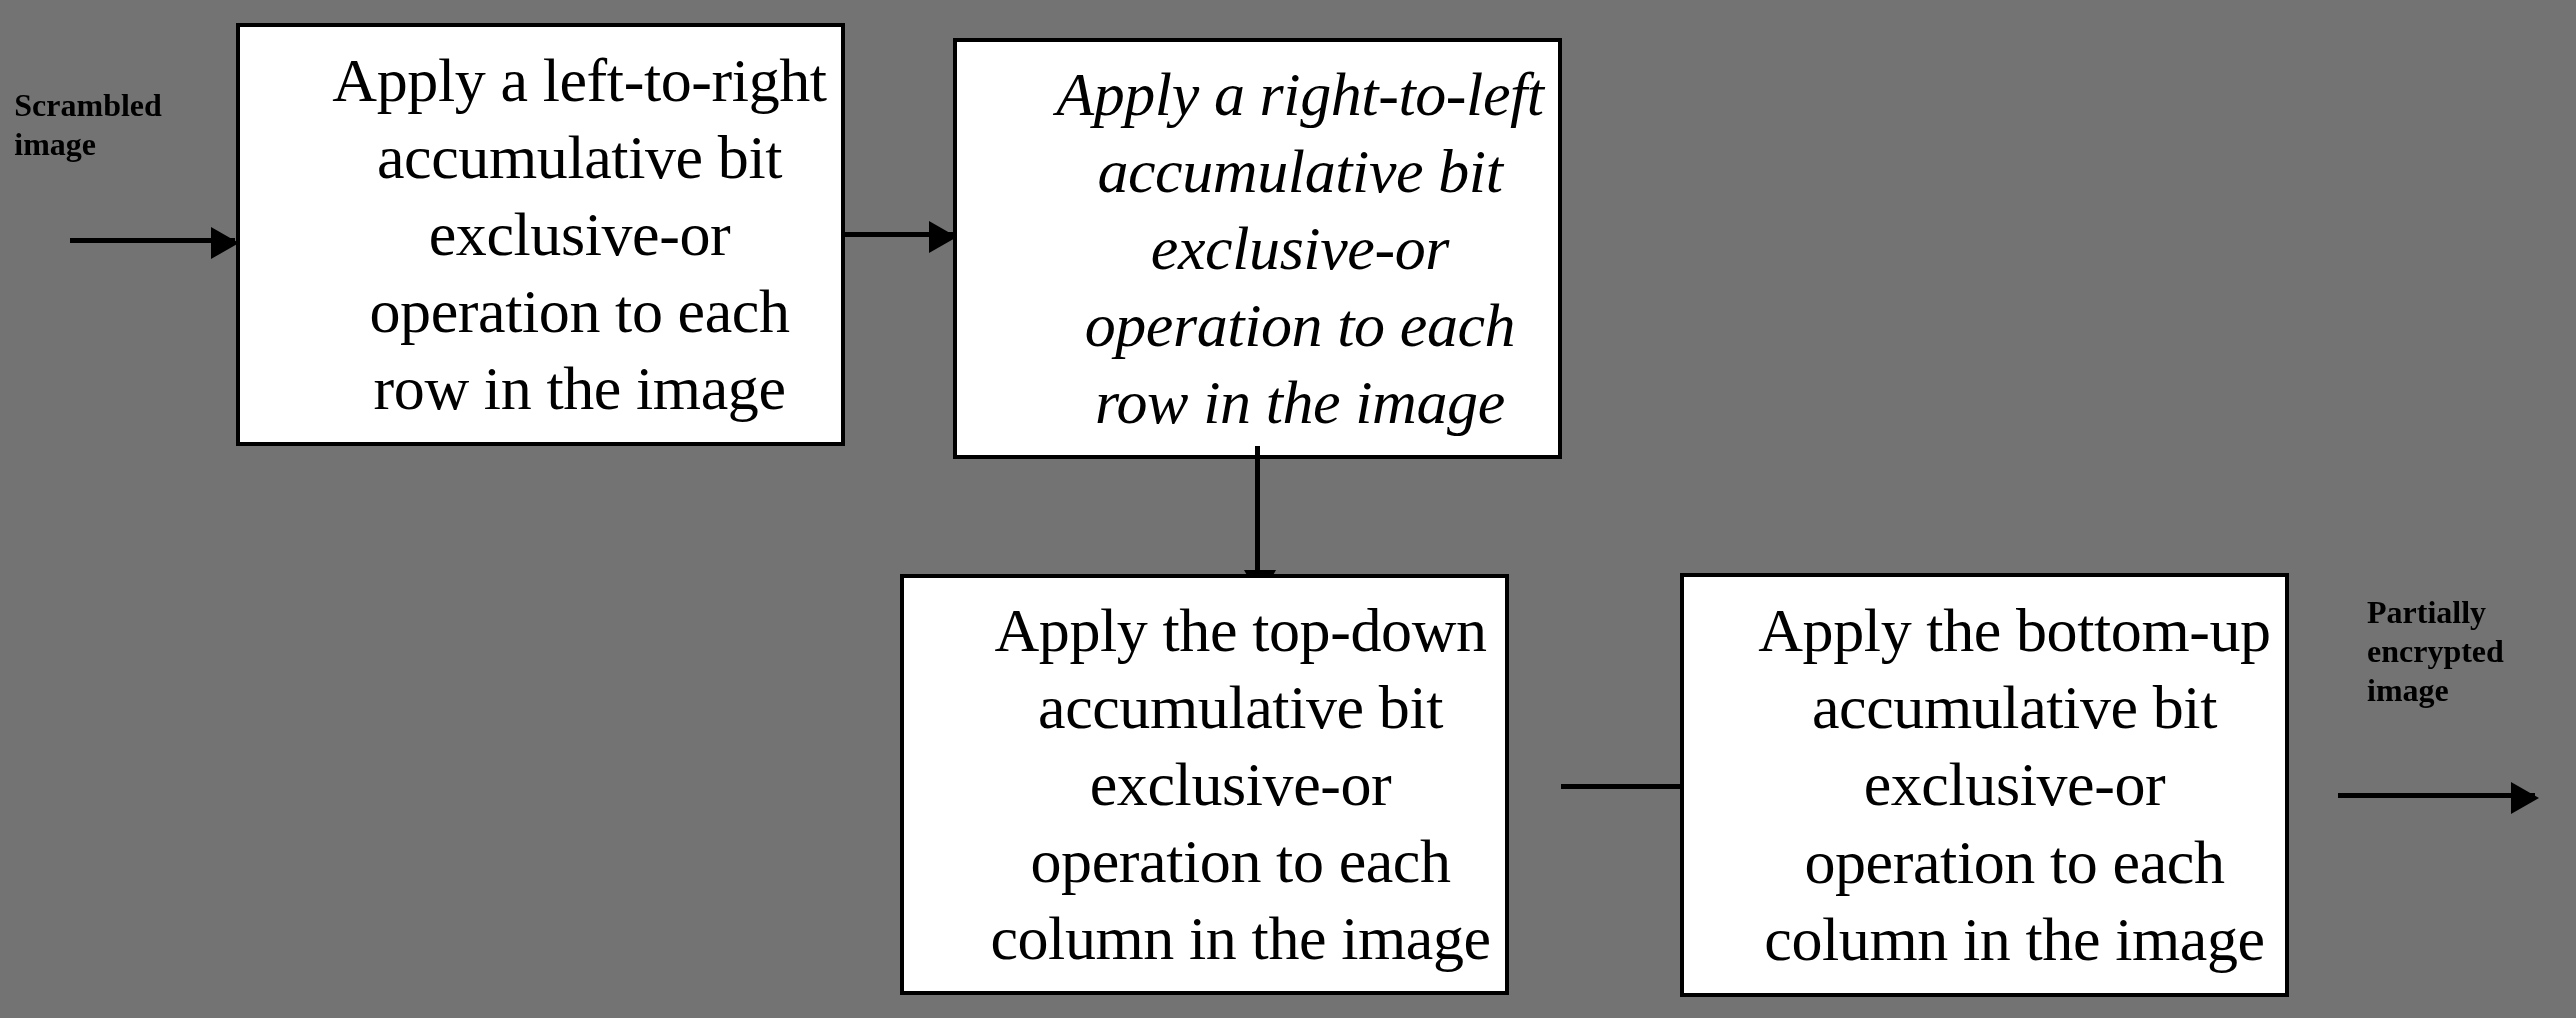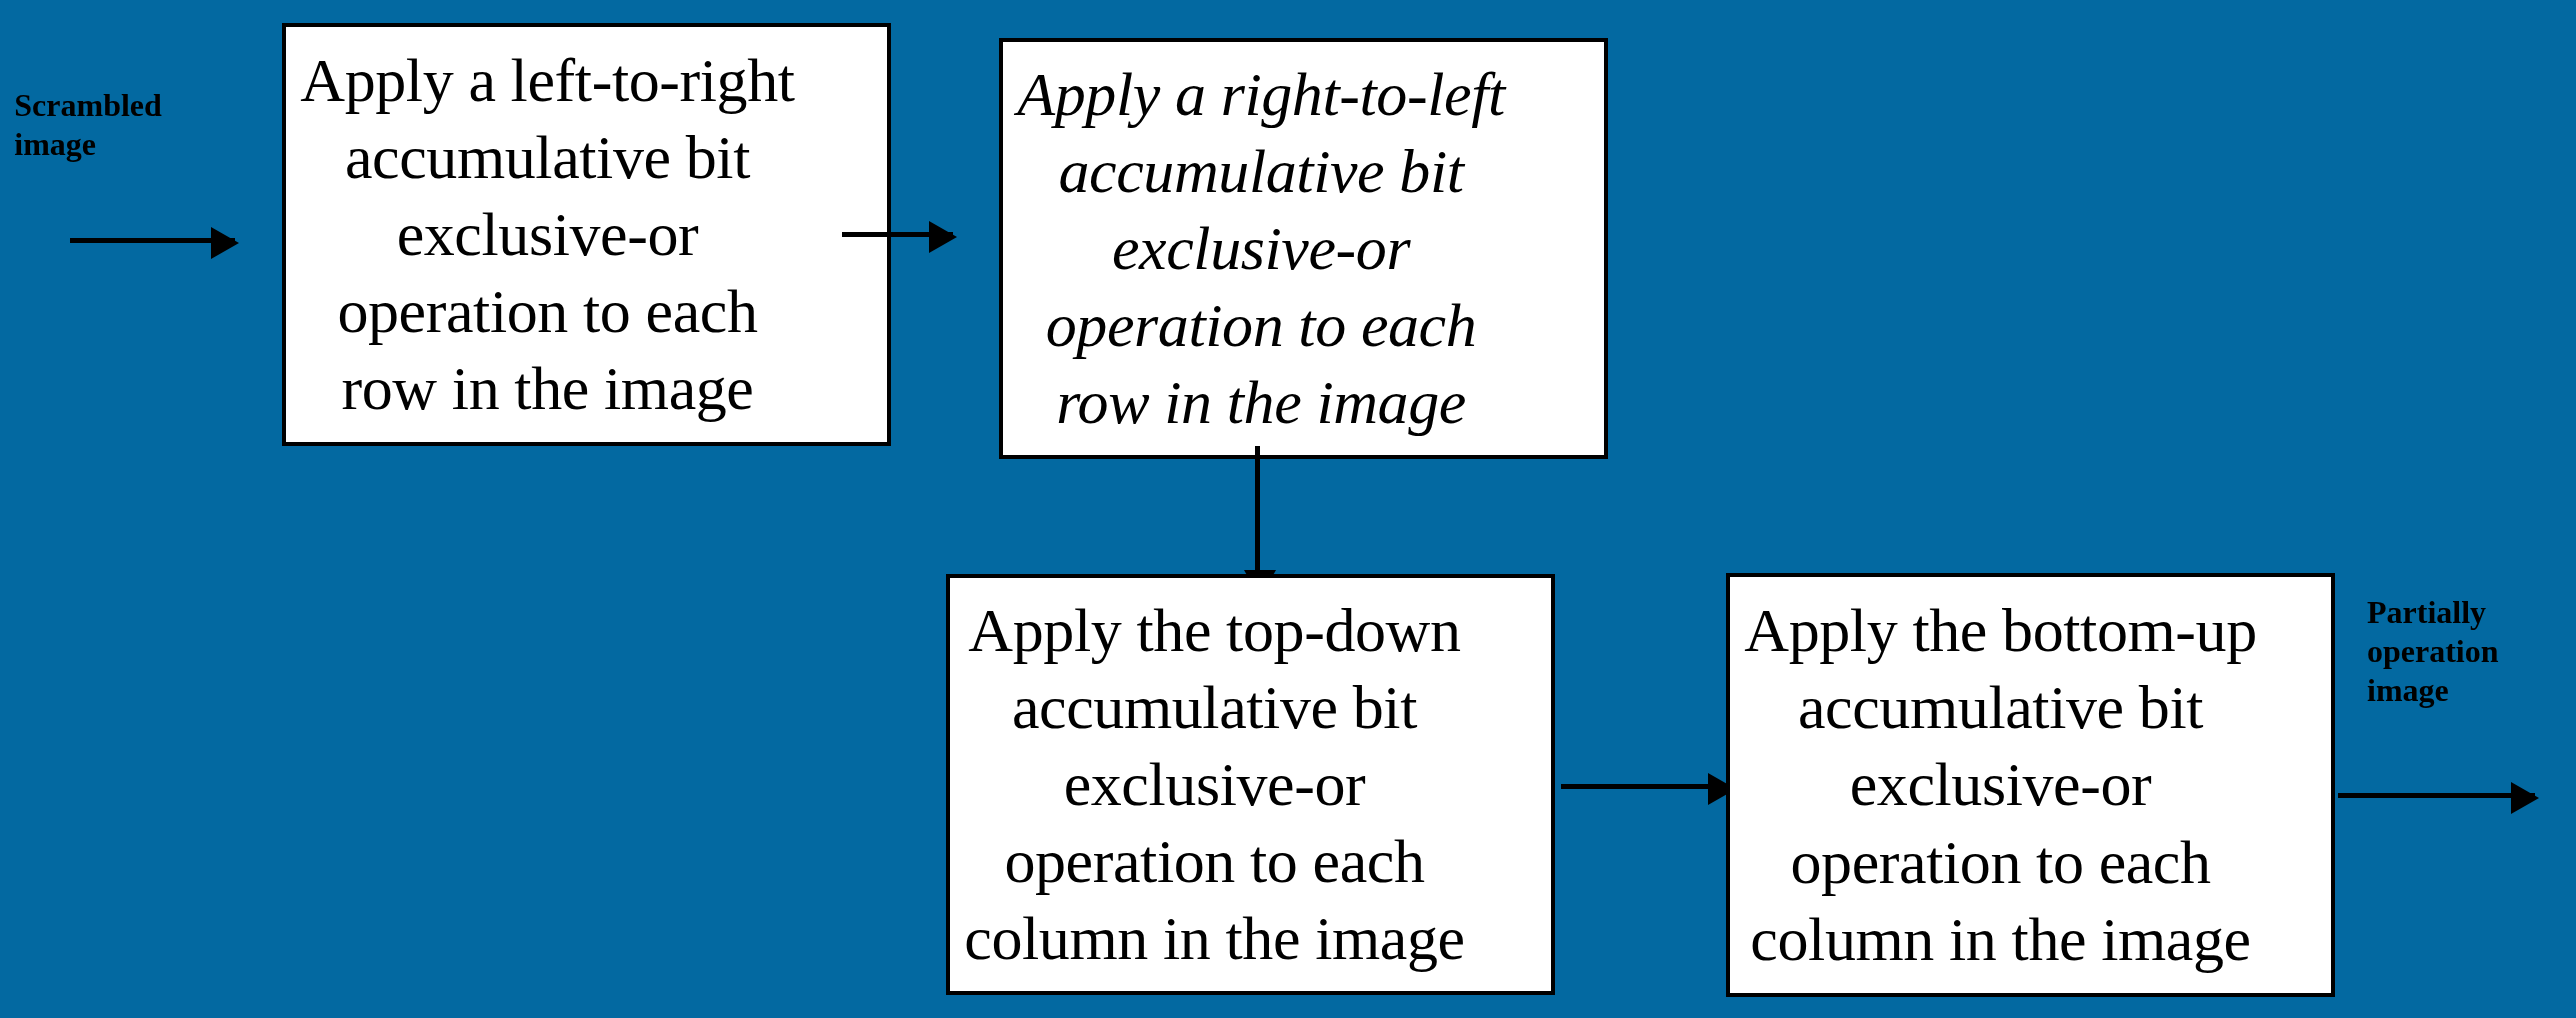--- a/index.html
+++ b/index.html
@@ -5,36 +5,35 @@
 <style>
   html, body {
     margin: 0;
     padding: 0;
     background: #ffffff;
   }
   #canvas {
     position: relative;
     width: 2576px;
     height: 1018px;
-    background: #0369a1;
+    background: #737373;
     overflow: hidden;
     font-family: "Liberation Serif", "DejaVu Serif", serif;
   }
 
   
   .proc-box {
     position: absolute;
     box-sizing: border-box;
     border: 4px solid #000000;
     background: #ffffff;
     display: flex;
     align-items: center;
-    justify-content: flex-start;
+    justify-content: flex-end;
     padding: 6.3px 14.3px;
-    margin-left: 46px;
   }
   .proc-box .proc-text {
     font-family: "Liberation Serif", "DejaVu Serif", serif;
     font-size: 62px;
     line-height: 1.245;
     color: #000000;
     text-align: center;
     white-space: pre-line;
     letter-spacing: -0.4px;
   }
@@ -141,19 +140,19 @@
 
   <div class="proc-box" id="box-4">
     <div class="proc-text">Apply the bottom-up
 accumulative bit
 exclusive-or
 operation to each
 column in the image</div>
   </div>
 
   <div class="side-label" id="label-output">Partially
-operation
+encrypted
 image</div>
 
   <div class="arrow-h" id="arrow-output"></div>
 
 </div>
 
 
 </body></html>

